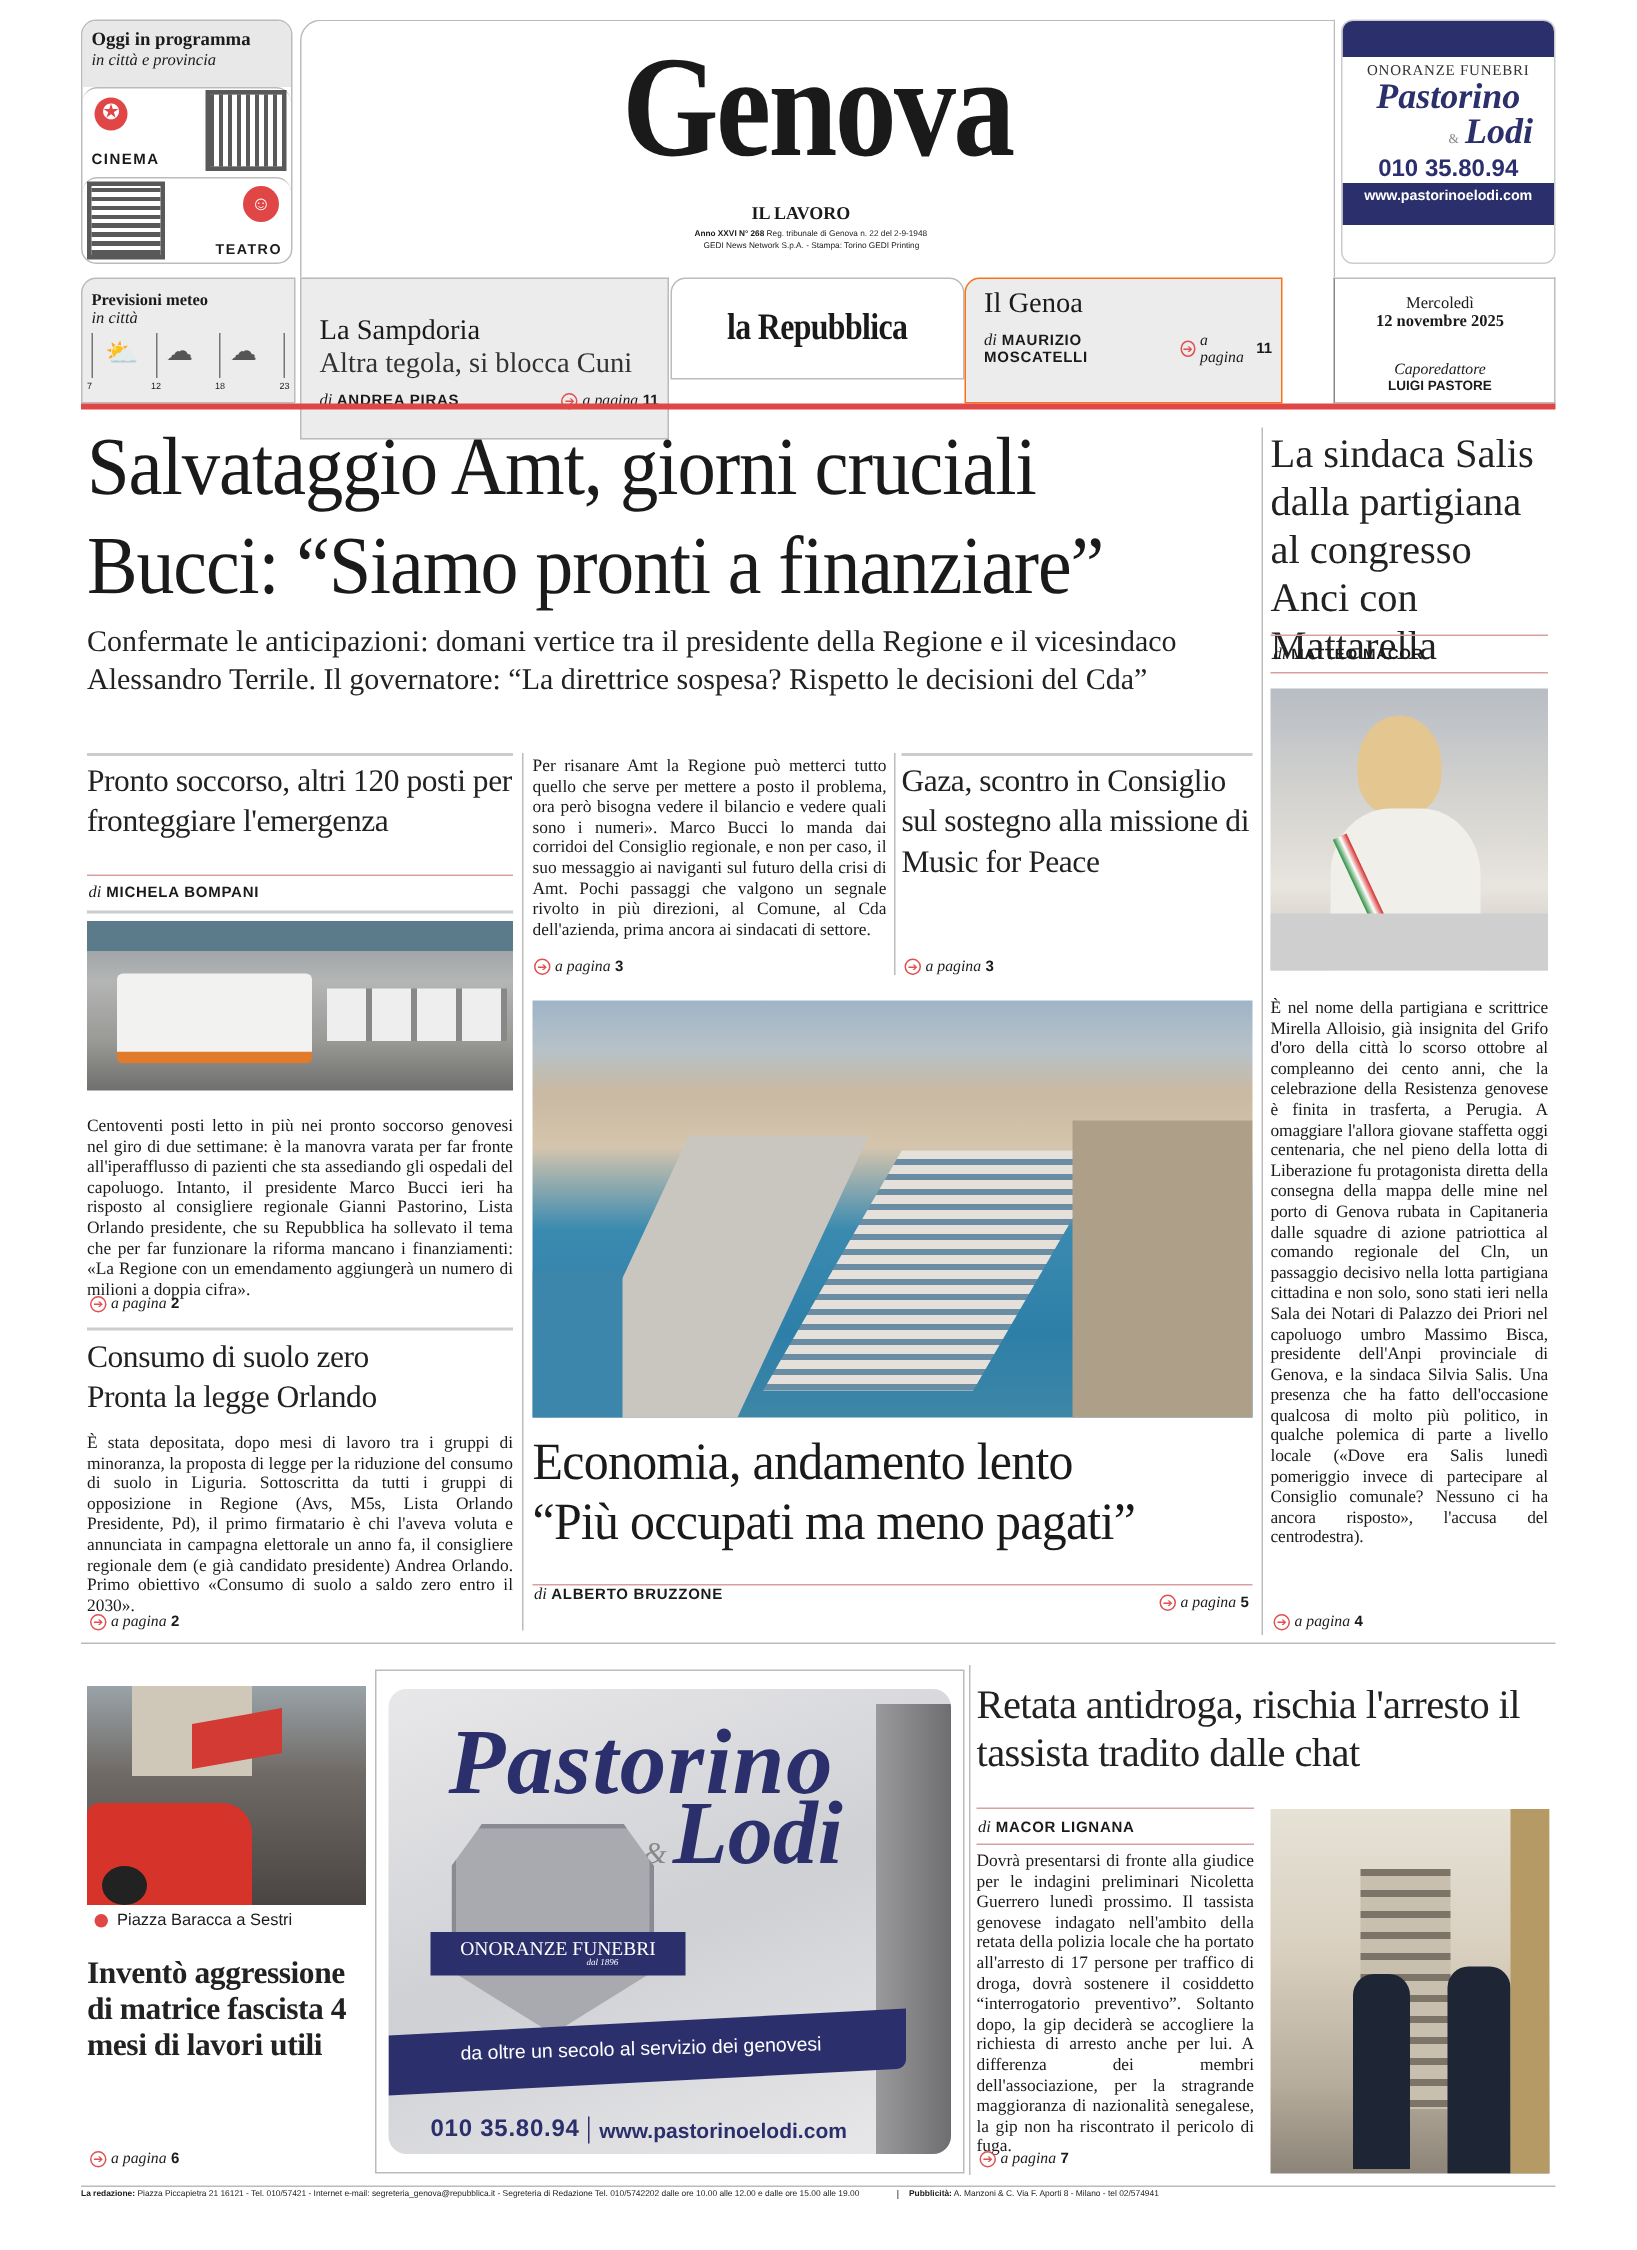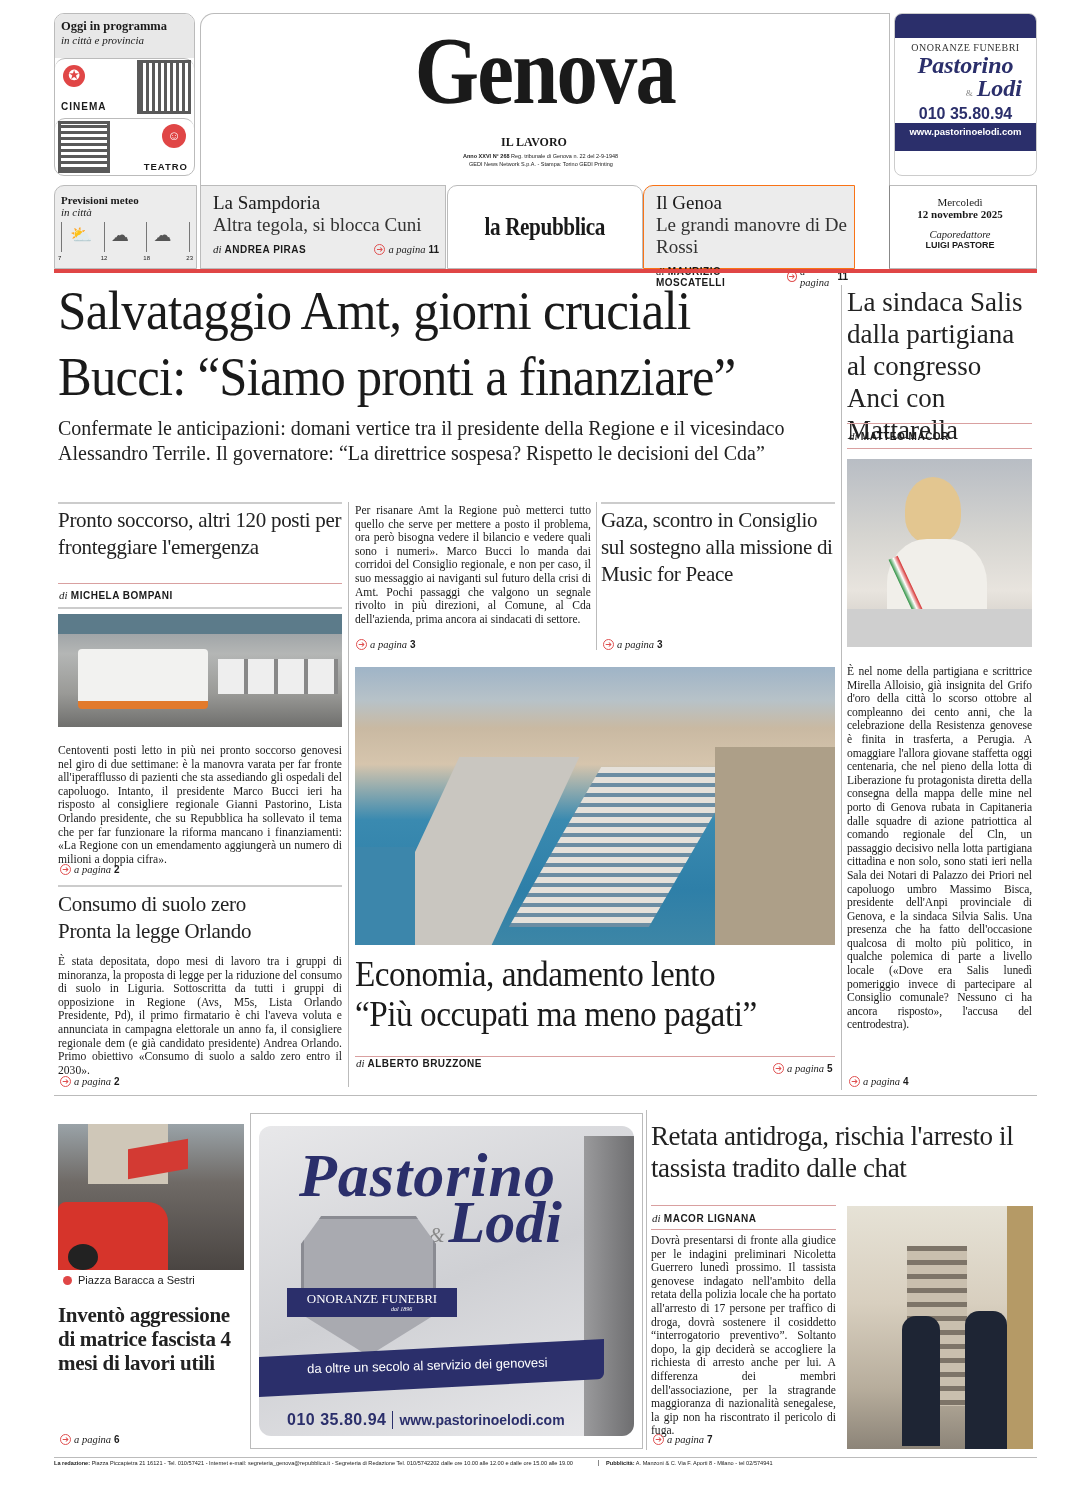--- a/index.html
+++ b/index.html
@@ -73,54 +73,53 @@
         <span style="position:absolute;left:-4px;bottom:-9px">12</span>
       </div>
     <div style="flex:1;border-left:1px solid #777;border-right:1px solid #777;height:30px;position:relative">
         <span style="position:absolute;left:6px;top:2px;font-size:18px;color:#555">☁</span>
         <span style="position:absolute;left:-4px;bottom:-9px">18</span>
         <span style="position:absolute;right:-4px;bottom:-9px">23</span>
       </div>
   </div>
 </div>
 
-<div class="abs" style="left:200px;top:185px;width:246px;height:84px;background:#ececec;border:1px solid #bbb;padding:6px 6px 0 12px">
+<div class="abs" style="left:200px;top:185px;width:246px;height:108px;background:#ececec;border:1px solid #bbb;padding:24px 6px 0 12px">
   <div style="font-size:19px;line-height:22px">La Sampdoria</div>
   <div style="font-size:19px;line-height:22px;color:#333">Altra tegola, si blocca Cuni</div>
   <div style="display:flex;justify-content:space-between;margin-top:7px">
     <div class="byline"><i>di</i> <span>ANDREA PIRAS</span></div>
     <div class="apag">
         <span class="arr">➔</span>
         <span>a pagina</span>
         <b>11</b>
       </div>
   </div>
 </div>
 
-<div class="abs" style="left:447px;top:185px;width:196px;height:84px;border:1px solid #bbb;border-radius:10px 10px 0 0;display:flex;align-items:center;justify-content:center">
+<div class="abs" style="left:447px;top:185px;width:196px;height:68px;border:1px solid #bbb;border-radius:10px 10px 0 0;display:flex;align-items:center;justify-content:center">
   <div style="font-size:25px;font-weight:bold;letter-spacing:-.5px;transform:scaleX(.85)">la Repubblica</div>
 </div>
 
 <div class="abs" style="left:643px;top:185px;width:212px;height:84px;background:#ececec;border:1px solid #f97316;border-radius:10px 0 0 0;padding:6px 6px 0 12px">
   <div style="font-size:19px;line-height:22px">Il Genoa</div>
-  <div style="font-size:19px;line-height:22px;color:#333">Le grandi manovre di De Rossi</div>
   <div style="display:flex;justify-content:space-between;margin-top:7px">
     <div class="byline"><i>di</i> <span>MAURIZIO MOSCATELLI</span></div>
     <div class="apag">
         <span class="arr">➔</span>
         <span>a pagina</span>
         <b>11</b>
       </div>
   </div>
 </div>
 
 <div class="abs" style="left:889px;top:185px;width:148px;height:84px;border:1px solid #bbb;border-left:1px solid #888;text-align:center;padding:10px 6px 0 0">
   <div style="font-size:11px">Mercoledì</div>
   <div style="font-size:11px;font-weight:bold">12 novembre 2025</div>
-  <div class="ital" style="font-size:10.5px;margin-top:9px">Caporedattore</div>
+  <div class="ital" style="font-size:10.5px;margin-top:21px">Caporedattore</div>
   <div class="sans" style="font-size:9px;font-weight:bold">LUIGI PASTORE</div>
 </div>
 
 <div class="abs" style="left:54px;top:269px;width:983px;height:4px;background:#e04646"></div>
 
 <div class="abs" style="left:58px;top:280px;font-size:55px;line-height:62px;letter-spacing:-.8px;transform:scaleX(.93);transform-origin:left">Salvataggio Amt, giorni cruciali</div>
 <div class="abs" style="left:58px;top:344px;font-size:55px;line-height:66px;letter-spacing:-.8px;transform:scaleX(.92);transform-origin:left">Bucci: “Siamo pronti a finanziare”</div>
 <div class="abs" style="left:58px;top:416px;width:780px;font-size:20px;line-height:25px;color:#222">Confermate le anticipazioni: domani vertice tra il presidente della Regione e il vicesindaco Alessandro Terrile. Il governatore: “La direttrice sospesa? Rispetto le decisioni del Cda”</div>
 
 <div class="abs vline" style="left:841px;top:285px;height:805px"></div>

